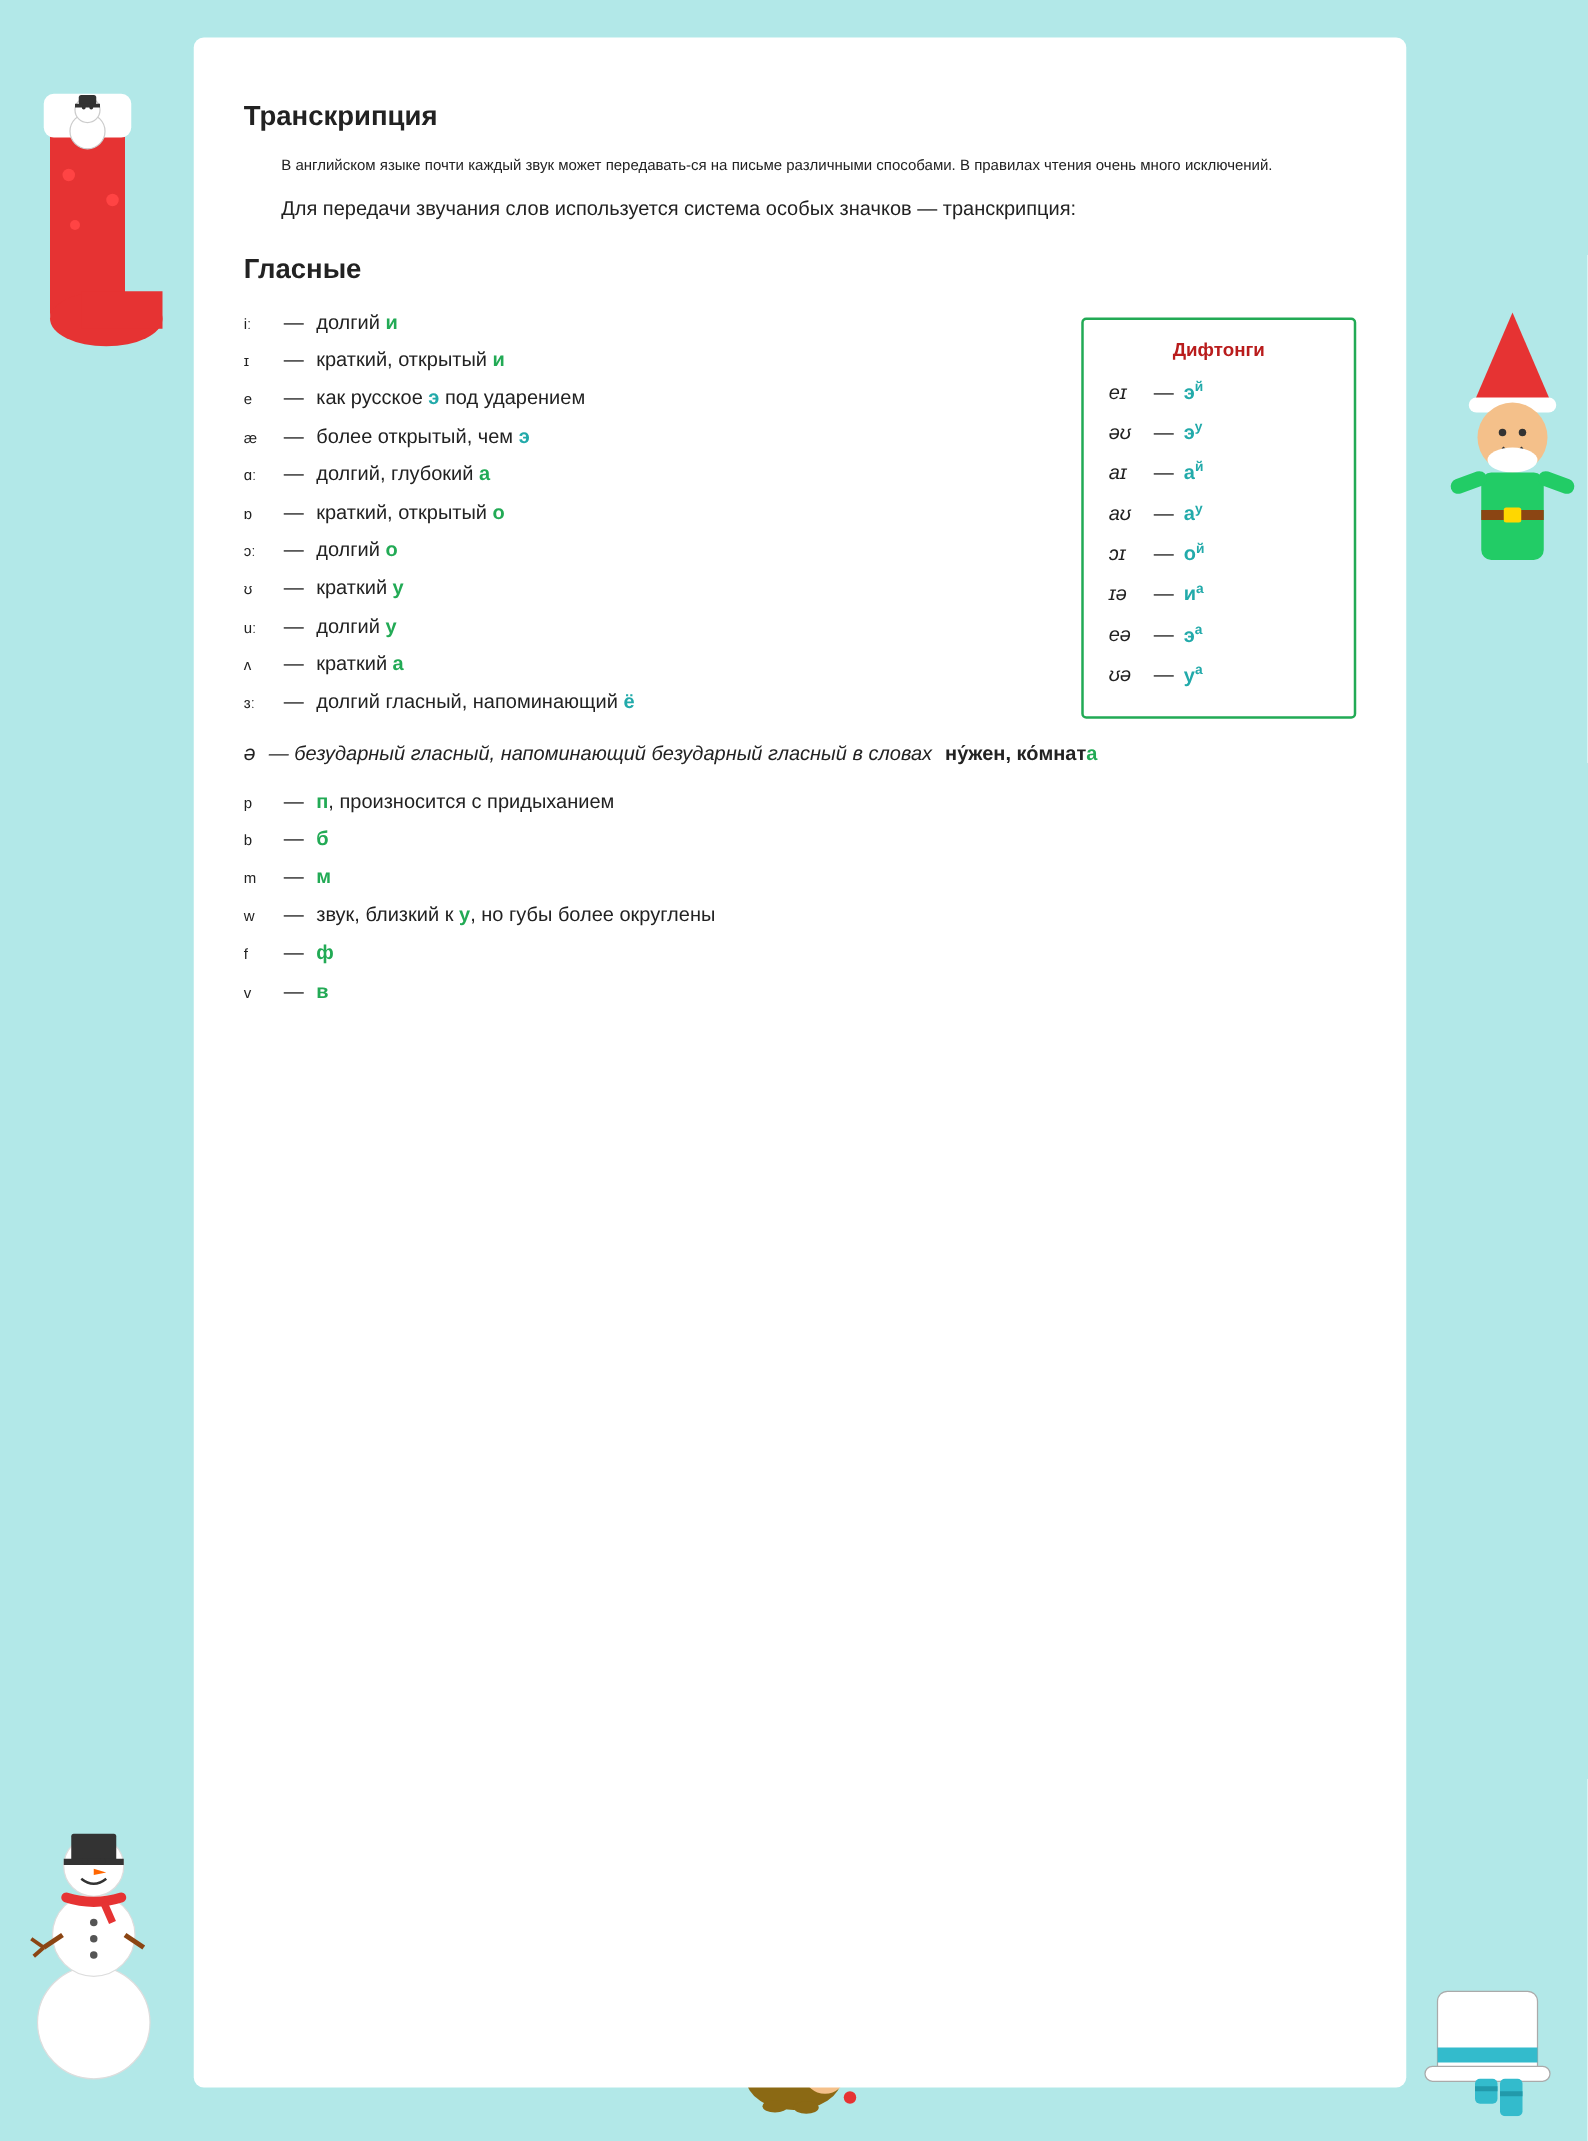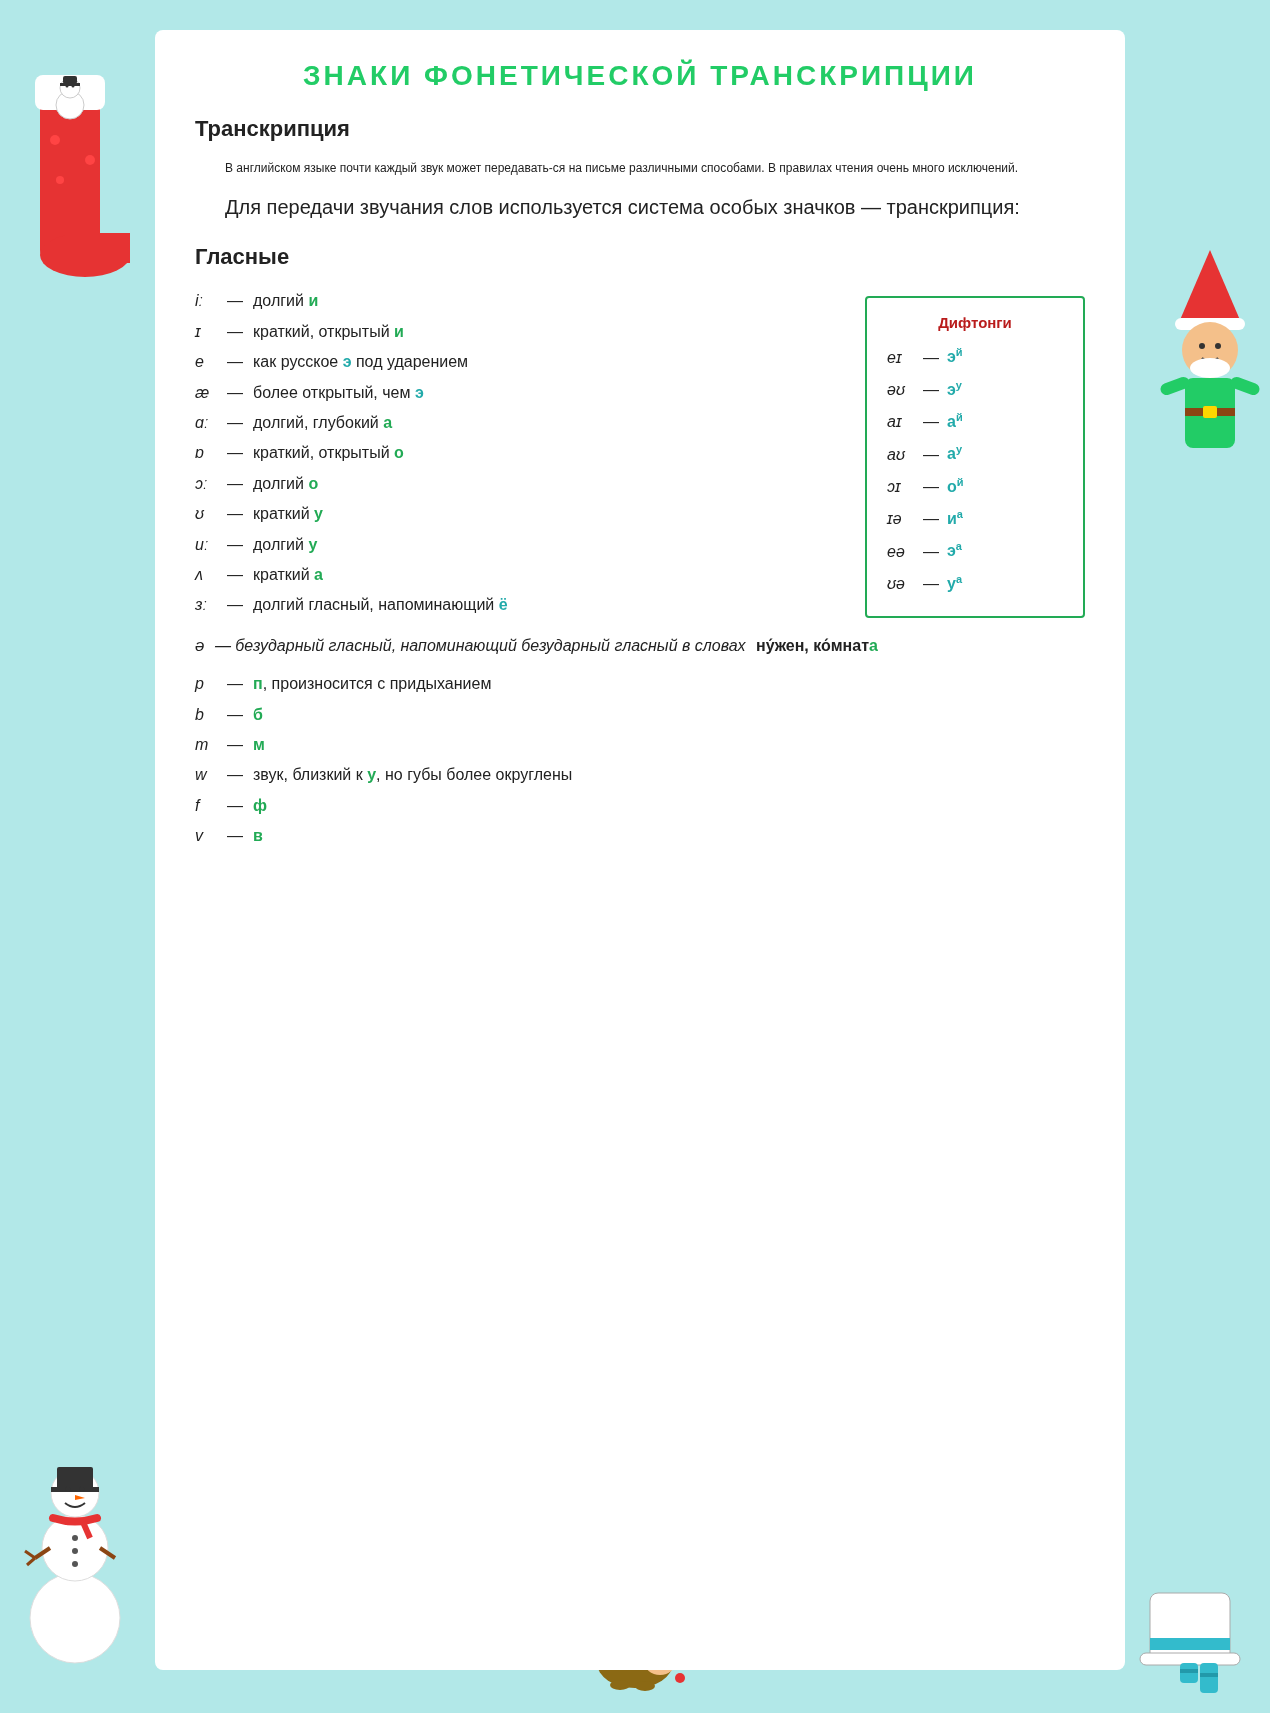--- a/index.html
+++ b/index.html
@@ -45,21 +45,21 @@
     .intro-text {
       font-size: 12px;
       color: #222;
       text-align: justify;
       line-height: 1.7;
       margin-bottom: 12px;
       text-indent: 30px;
     }
 
     .intro-text2 {
-      font-size: 20px;
+      font-size: 16px;
       color: #222;
       text-align: justify;
       line-height: 1.7;
       margin-bottom: 20px;
       text-indent: 30px;
     }
 
     
     .vowels-container {
       display: flex;
@@ -75,22 +75,21 @@
     .phonetic-item {
       display: flex;
       align-items: baseline;
       font-size: 16px;
       color: #222;
       line-height: 1.9;
       gap: 6px;
     }
 
     .phonetic-symbol {
-      font-style: italic;
-      font-size: 16px;
+      font-size: 12px;
       min-width: 22px;
       color: #222;
     }
 
     .dash {
       color: #222;
       margin: 0 4px;
     }
 
     .phonetic-desc {
@@ -290,21 +289,20 @@
     <rect x="80" y="130" width="18" height="30" rx="4" fill="#33bbcc"></rect>
     <rect x="60" y="130" width="18" height="20" rx="4" fill="#33bbcc"></rect>
 
     <rect x="80" y="140" width="18" height="4" fill="#2299aa"></rect>
     <rect x="60" y="136" width="18" height="4" fill="#2299aa"></rect>
   </svg>
 </div>
 
 <div class="main-card">
 
-  <h1 class="page-title">ЗНАКИ ФОНЕТИЧЕСКОЙ ТРАНСКРИПЦИИ</h1>
 
   <h2 class="section-title">Транскрипция</h2>
 
   <p class="intro-text">
     В английском языке почти каждый звук может передавать-ся на письме различными способами. В правилах чтения очень много исключений.
   </p>
   <p class="intro-text2">
     Для передачи звучания слов используется система особых значков — транскрипция:
   </p>
 

